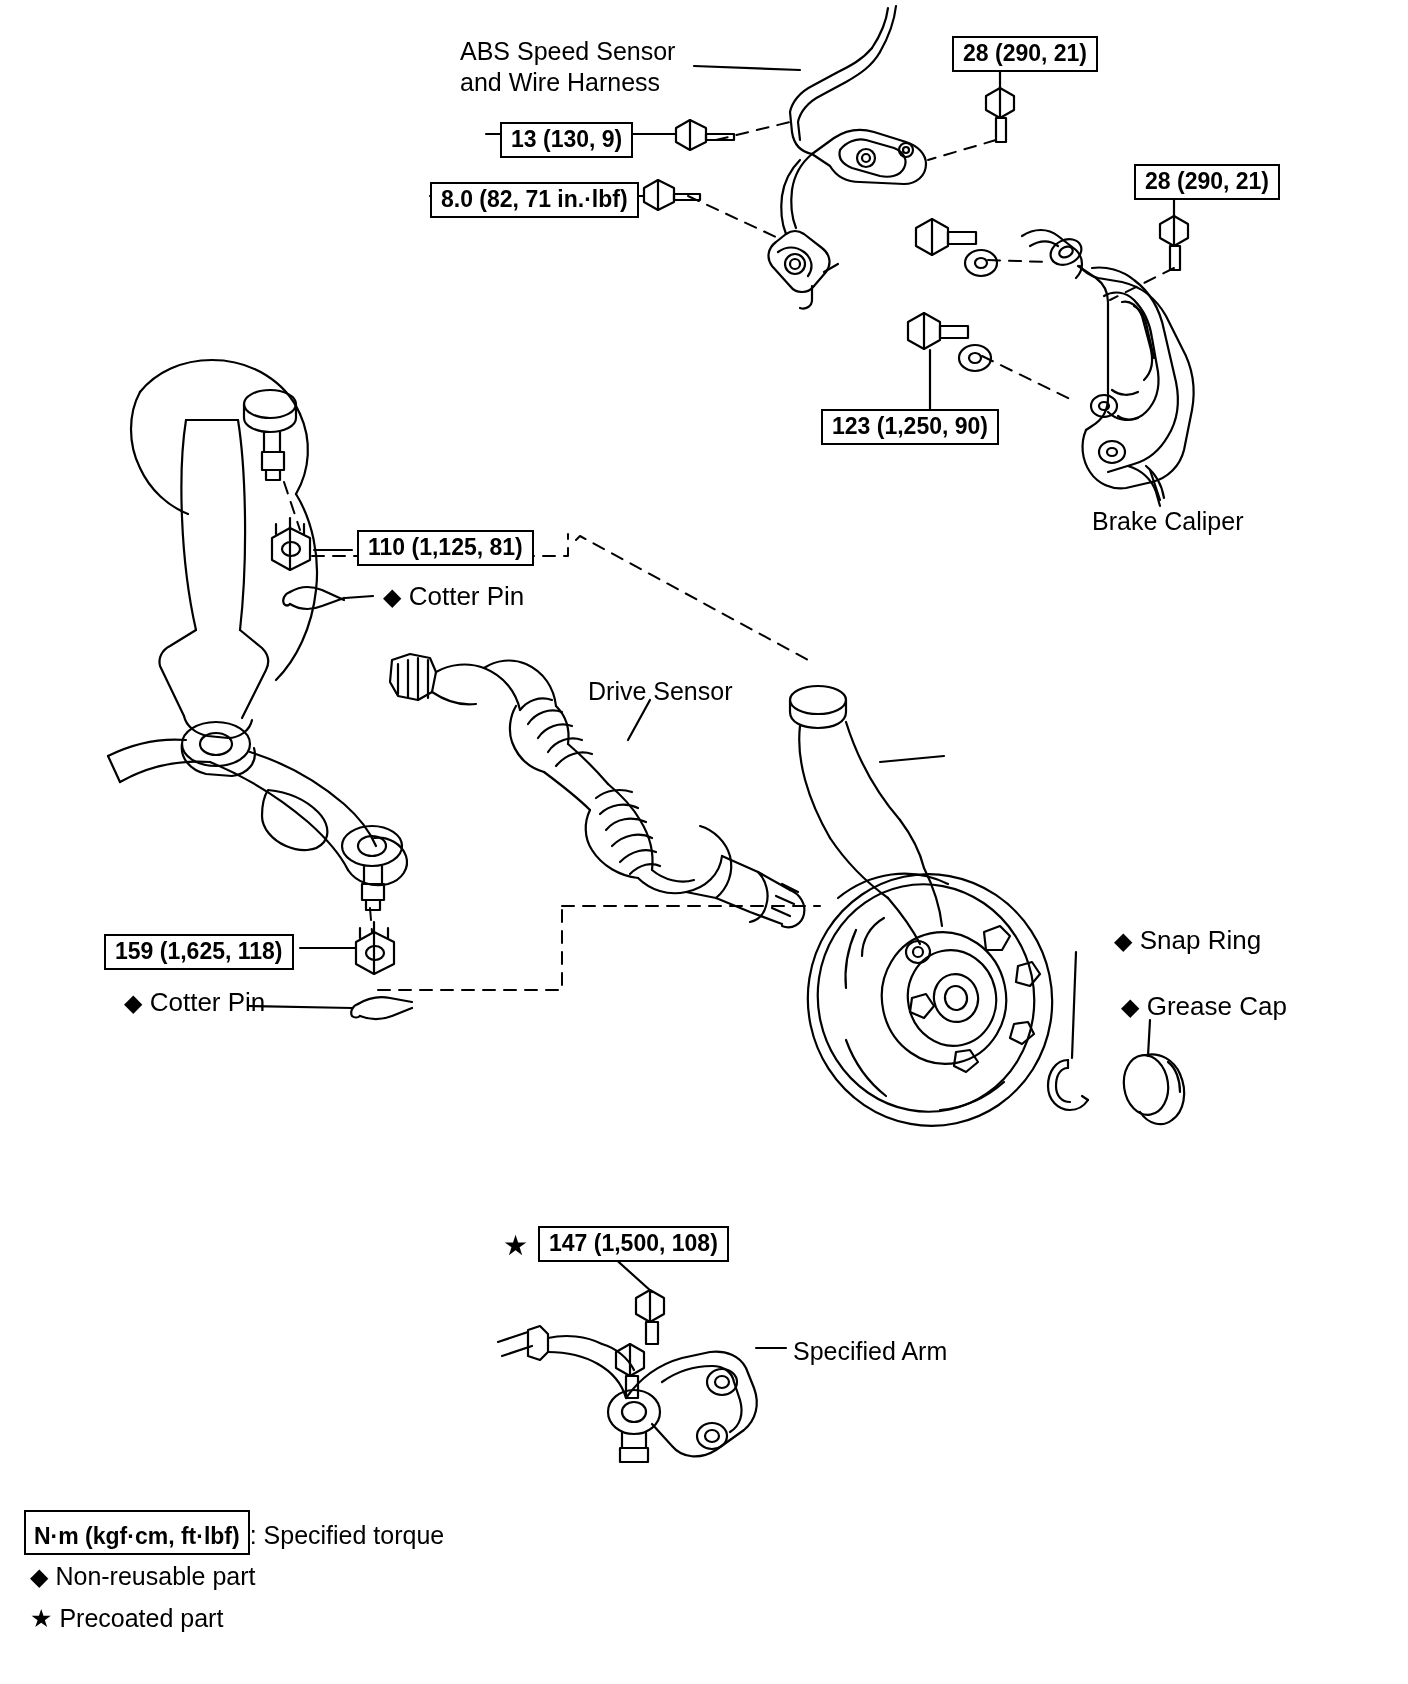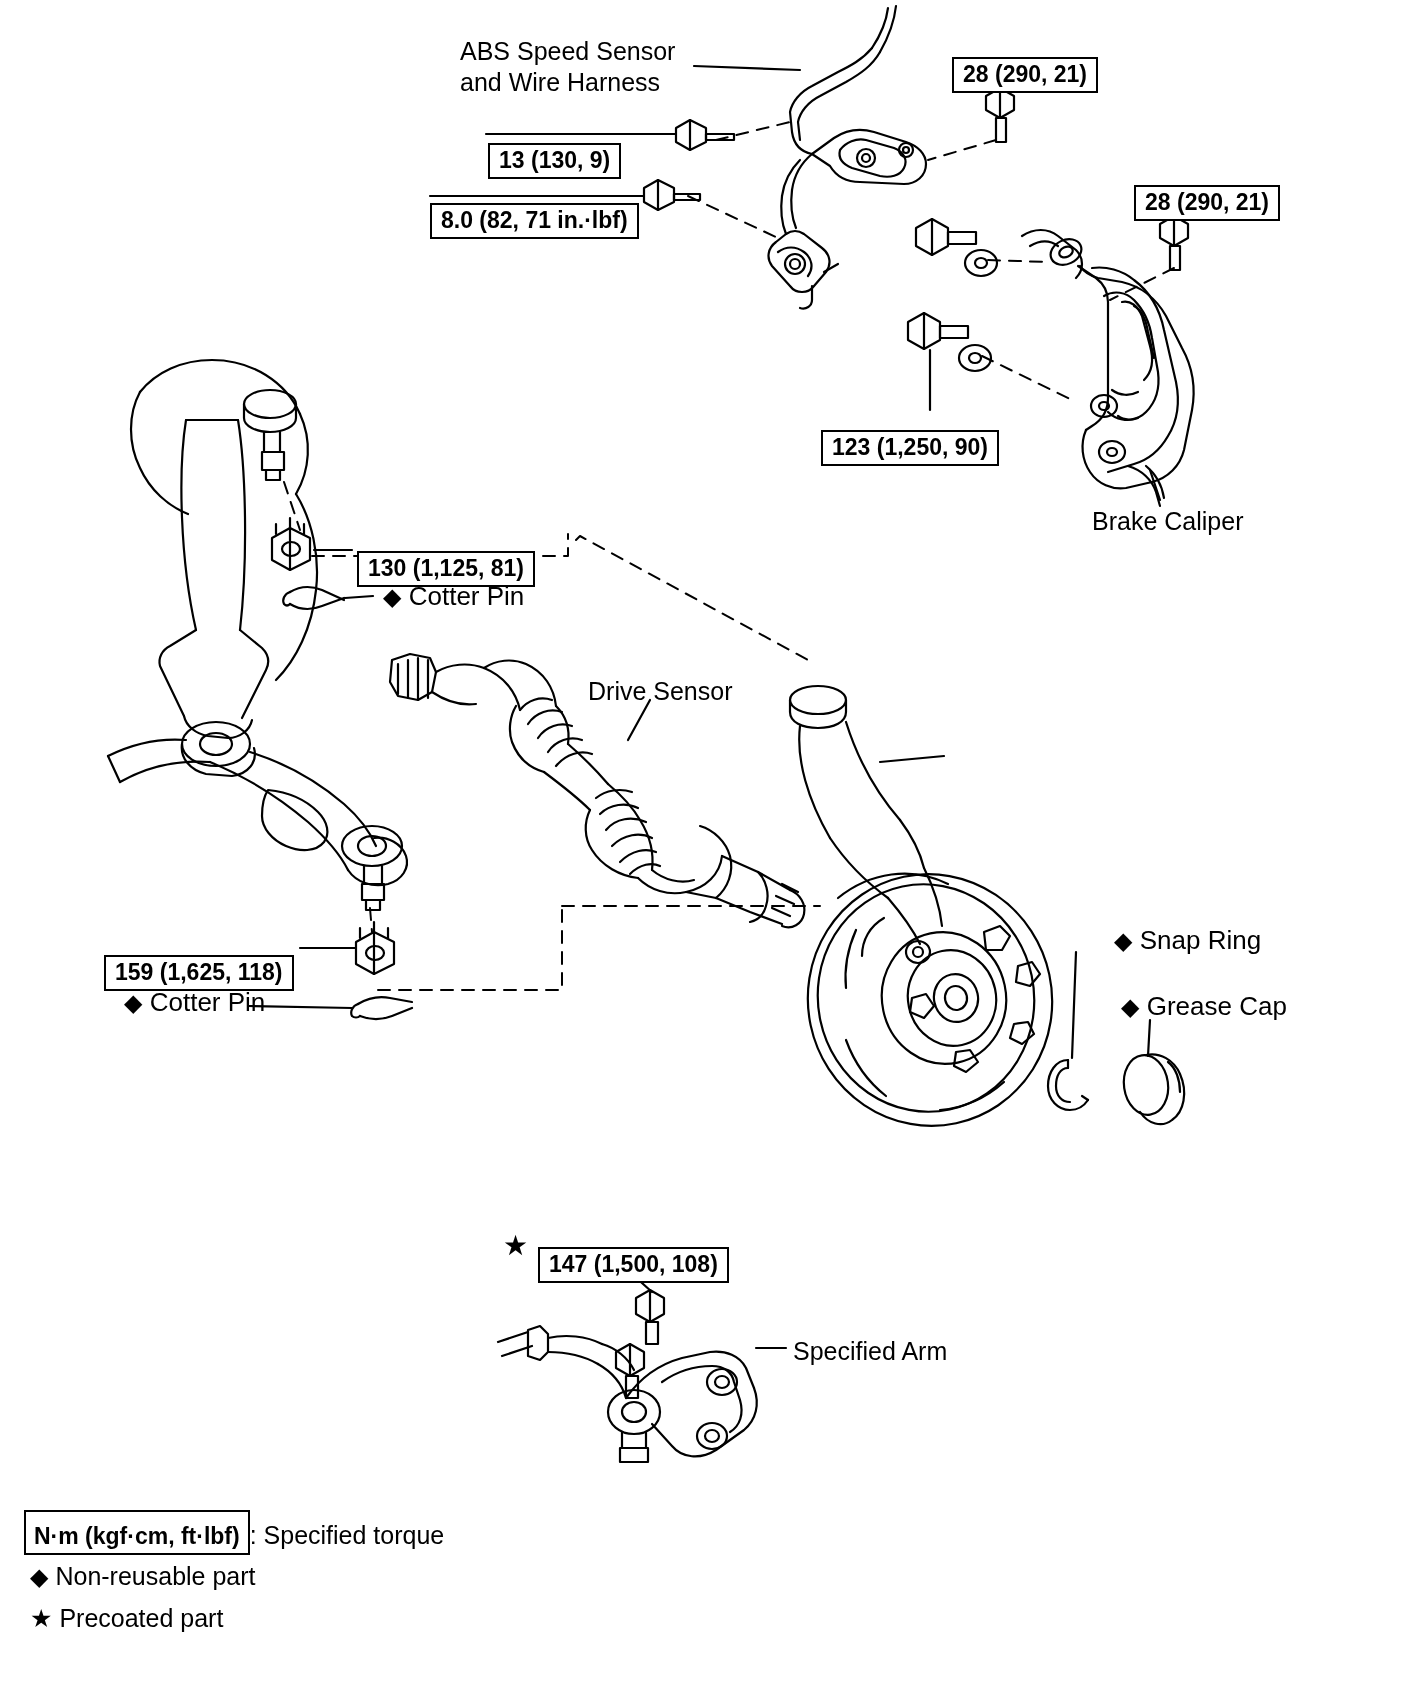--- a/index.html
+++ b/index.html
@@ -37,21 +37,20 @@
   }
   .torque {
     position: absolute;
     border: 2px solid #000;
     padding: 3px 9px 4px 9px;
     font-size: 23px;
     font-weight: bold;
     white-space: nowrap;
     background: #fff;
     line-height: 1.1;
-    margin-top: 21px;
   }
   .marker {
     position: absolute;
     font-size: 26px;
     white-space: nowrap;
   }
   .legend {
     position: absolute;
     font-size: 25px;
     white-space: nowrap;
@@ -367,25 +366,25 @@
     </g>
   </svg>
 
   <div class="lbl" style="left:460px; top:36px;">ABS Speed Sensor
 and Wire Harness</div>
   <div class="lbl" style="left:1092px; top:506px;">Brake Caliper</div>
   <div class="lbl" style="left:588px; top:676px;">Drive Sensor</div>
   <div class="lbl" style="left:793px; top:1336px;">Specified Arm</div>
 
   <div class="torque" style="left:952px; top:36px;">28 (290, 21)</div>
-  <div class="torque" style="left:488px; top:122px;text-align:right;">13 (130, 9)</div>
+  <div class="torque" style="left:500px; top:122px;text-align:right;">13 (130, 9)</div>
   <div class="torque" style="left:1134px; top:164px;">28 (290, 21)</div>
   <div class="torque" style="left:430px; top:182px;">8.0 (82, 71 in.·lbf)</div>
   <div class="torque" style="left:821px; top:409px;">123 (1,250, 90)</div>
-  <div class="torque" style="left:357px; top:530px;">130 (1,125, 81)</div>
+  <div class="torque" style="left:357px; top:530px;">110 (1,125, 81)</div>
   <div class="torque" style="left:104px; top:934px;">159 (1,625, 118)</div>
   <div class="torque" style="left:538px; top:1226px;">147 (1,500, 108)</div>
 
   <div class="marker" style="left:383px; top:581px;">
     <span class="diamond">◆</span>
     <span>Cotter Pin</span>
   </div>
 
   <div class="marker" style="left:1114px; top:925px;">
     <span class="diamond">◆</span>

